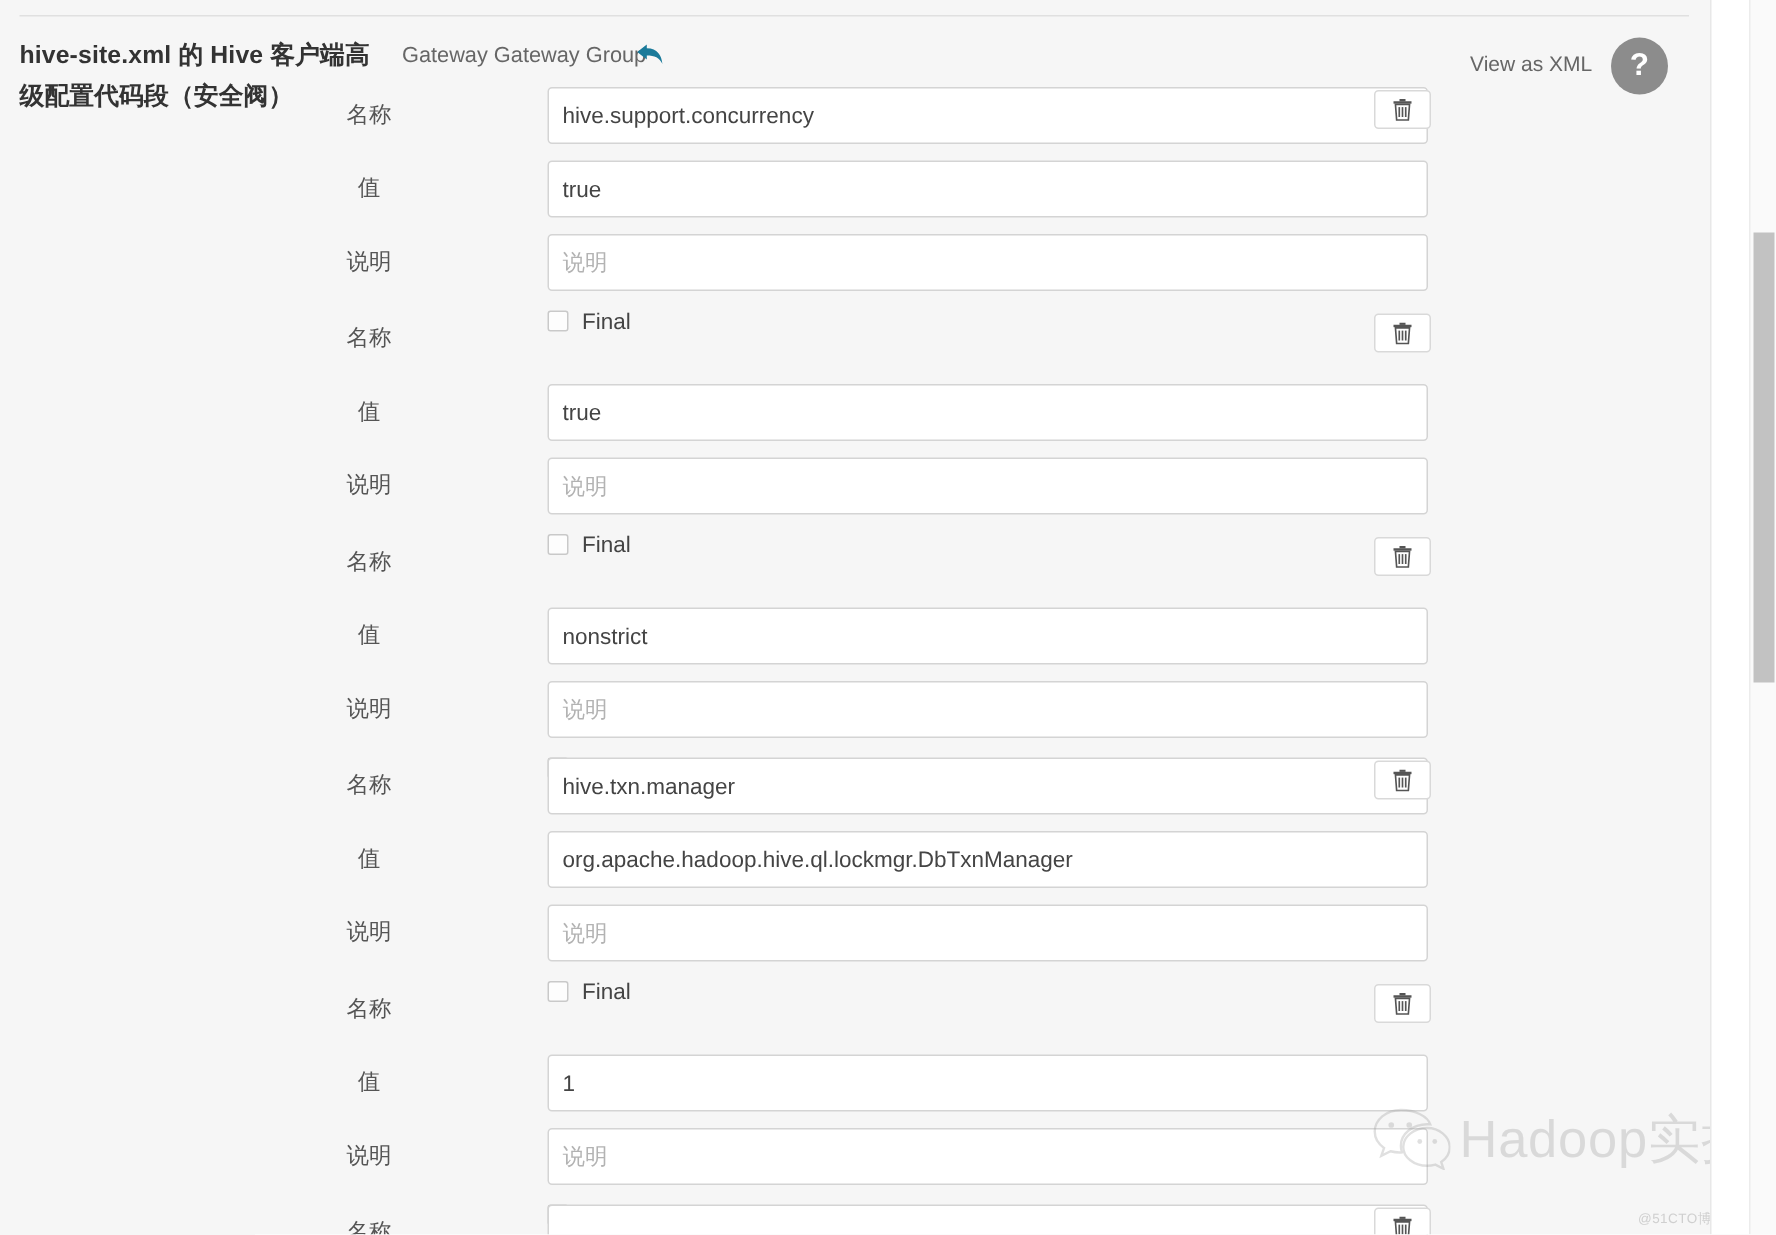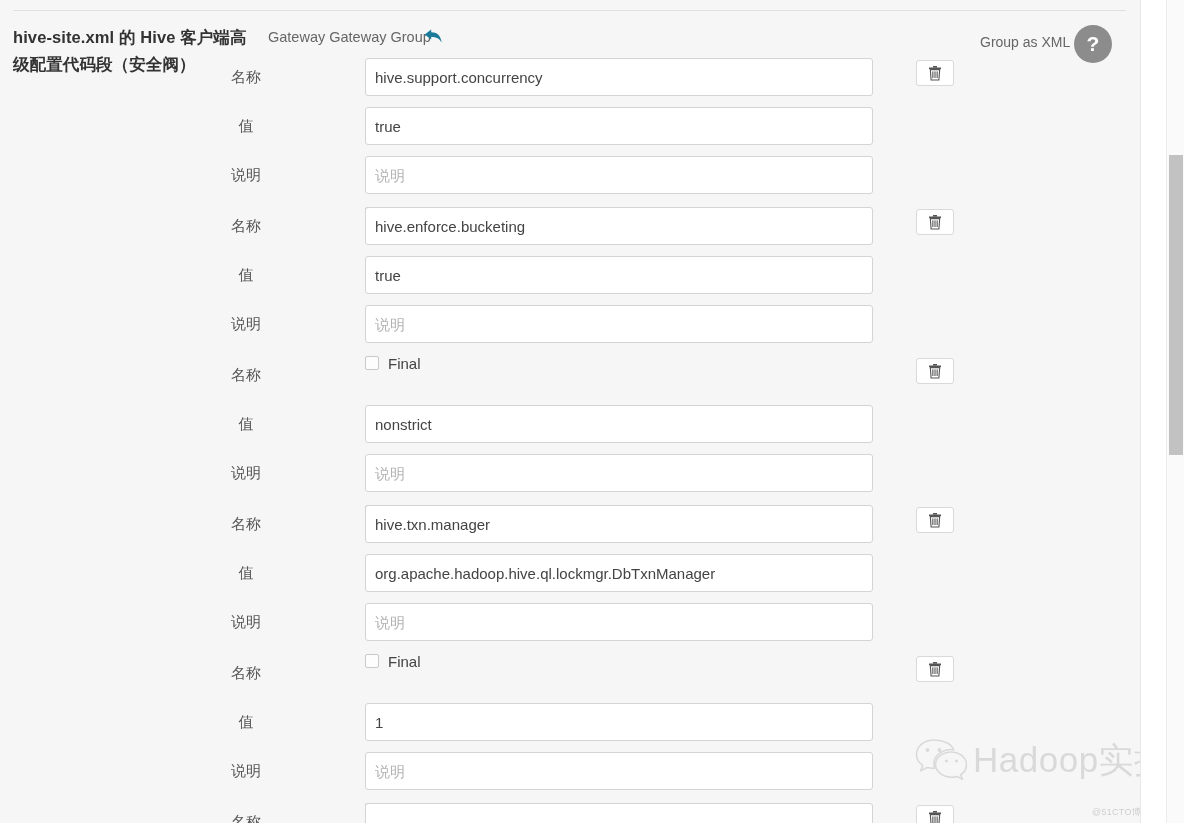--- a/index.html
+++ b/index.html
@@ -125,21 +125,21 @@
     width: 120px;
     text-align: center;
     font-size: 15px;
     color: #555555;
     line-height: 38px;
   }
   .field-input {
     position: absolute;
     left: 365px;
     top: 0;
-    width: 508px;
+    width: 587px;
     height: 38px;
     padding: 0 9px;
     font-family: "Liberation Sans", "DejaVu Sans", sans-serif;
     font-size: 15px;
     color: #444444;
     background: #ffffff;
     border: 1px solid #d4d4d4;
     border-radius: 3px;
     outline: none;
   }
@@ -224,21 +224,21 @@
     <div class="page-title">hive-site.xml 的 Hive 客户端高级配置代码段（安全阀）</div>
 
     <div class="group-name">Gateway Gateway Group</div>
 
     <span class="undo-icon">
       <svg width="20" height="17" viewBox="0 0 20 17">
         <path d="M7.2 3.2 L7.2 0.6 L0.8 5.6 L7.2 10.6 L7.2 8.0 C12.4 8.0 15.6 9.4 17.6 13.6 C17.0 8.0 14.4 3.2 7.2 3.2 Z" fill="#1a7a9a"></path>
       </svg>
     </span>
 
-    <div class="view-xml">Group as XML</div>
+    <div class="view-xml">View as XML</div>
 
     <div class="help-btn">?</div>
   </div>
 
   <div class="prop-list">
 
     <div class="prop-group">
       <div class="field-row">
         <div class="field-label">名称</div>
         <input class="field-input" type="text" value="hive.support.concurrency" style="">
@@ -263,21 +263,20 @@
       </div>
       <div class="final-row">
         <input class="final-check" type="checkbox" style="">
         <span class="final-label">Final</span>
       </div>
     </div>
 
     <div class="prop-group">
       <div class="field-row">
         <div class="field-label">名称</div>
-        <input class="field-input" type="text" value="hive.enforce.bucketing" style="">
         <button class="trash-btn">
           <svg width="14" height="15" viewBox="0 0 14 15">
             <rect x="1" y="1.5" width="12" height="1.6" fill="#555"></rect>
             <rect x="5" y="0" width="4" height="1.6" fill="#555"></rect>
             <path d="M2.3 3.6 h9.4 l-0.8 10.4 h-7.8 Z" fill="none" stroke="#555" stroke-width="1.1"></path>
             <rect x="4.3" y="5.4" width="1.1" height="6.6" fill="#555"></rect>
             <rect x="6.45" y="5.4" width="1.1" height="6.6" fill="#555"></rect>
             <rect x="8.6" y="5.4" width="1.1" height="6.6" fill="#555"></rect>
           </svg>
         </button>

